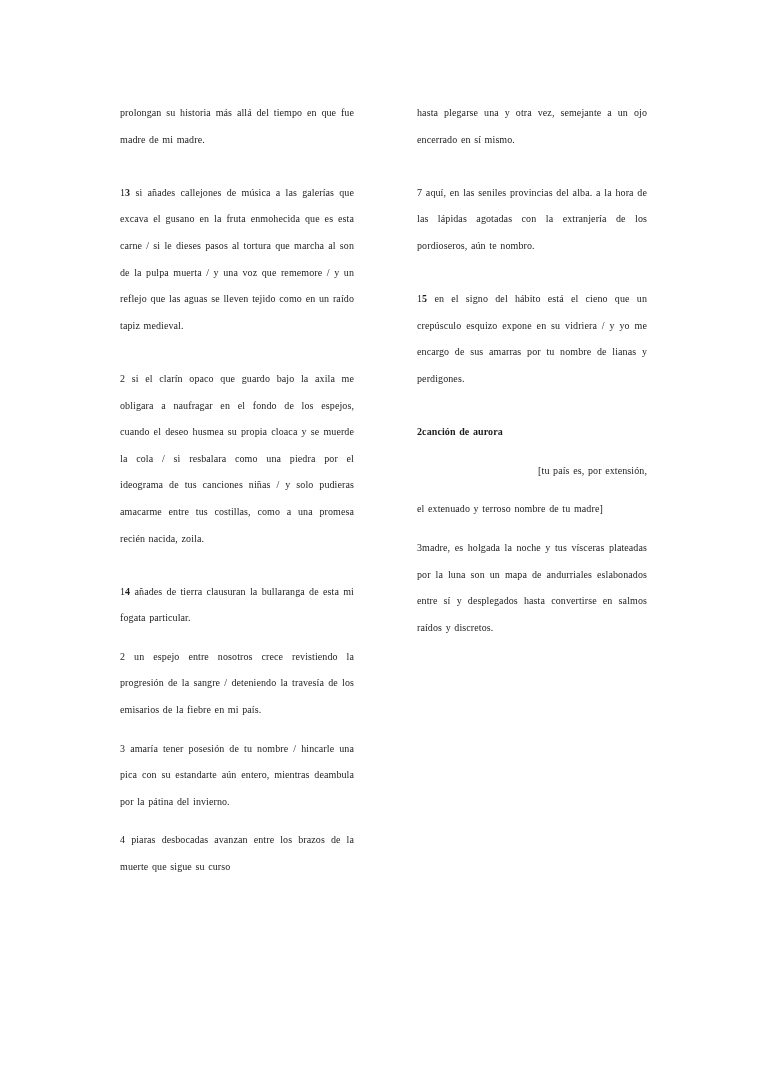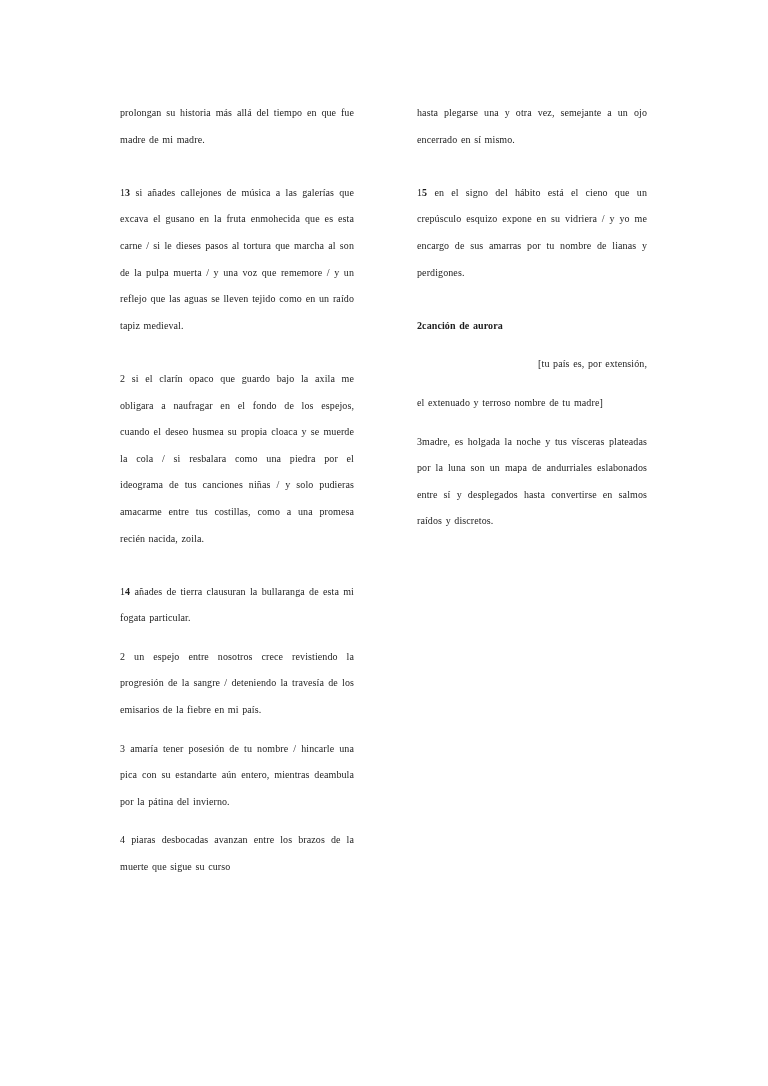--- a/index.html
+++ b/index.html
@@ -50,20 +50,21 @@
         <p class="para"><span>prolongan su historia más allá del tiempo en que fue madre de mi madre.</span></p>
         <p class="para gap"><span>1</span><span class="run-b">3</span><span> si añades callejones de música a las galerías que excava el gusano en la fruta enmohecida que es esta carne / si le dieses pasos al tortura que marcha al son de la pulpa muerta / y una voz que rememore / y un reflejo que las aguas se lleven tejido como en un raído tapiz medieval.</span></p>
         <p class="para gap"><span>2  si el clarín opaco que guardo bajo la axila me obligara a naufragar en el fondo de los espejos, cuando el deseo husmea su propia cloaca y se muerde la cola / si resbalara como una piedra por el ideograma de tus canciones niñas / y solo pudieras amacarme entre tus costillas, como a una promesa recién nacida, zoila.</span></p>
         <p class="para gap"><span>1</span><span class="run-b">4</span><span> añades de tierra clausuran la bullaranga de esta mi fogata particular.</span></p>
         <p class="para"><span>2  un espejo entre nosotros crece revistiendo la progresión de la sangre / deteniendo la travesía de los emisarios de la fiebre en mi país.</span></p>
         <p class="para"><span>3  amaría tener posesión de tu nombre / hincarle una pica con su estandarte aún entero, mientras deambula por la pátina del invierno.</span></p>
         <p class="para"><span>4  piaras desbocadas avanzan entre los brazos de la muerte que sigue su curso</span></p>
       </div>
     <div class="col col-right">
         <p class="para"><span>hasta plegarse una y otra vez, semejante a un ojo encerrado en sí mismo.</span></p>
+        <p class="para gap"><span>7  aquí, en las seniles provincias del alba. a la hora de las lápidas agotadas con la extranjería de los pordioseros, aún te nombro.</span></p>
         <p class="para gap"><span>1</span><span class="run-b">5</span><span> en el signo del hábito está el cieno que un crepúsculo esquizo expone en su vidriera / y yo me encargo de sus amarras por tu nombre de lianas y perdigones.</span></p>
         <p class="para gap"><span class="run-b">2canción de aurora</span></p>
         <p class="para no-justify"><span>[tu país es, por extensión,</span></p>
         <p class="para"><span>el extenuado y terroso nombre de tu madre]</span></p>
         <p class="para"><span>3madre, es holgada la noche y tus vísceras plateadas por la luna son un mapa de andurriales eslabonados entre sí y desplegados hasta convertirse en salmos raídos y discretos.</span></p>
       </div>
   </div>
 </div>
 
 </body></html>

